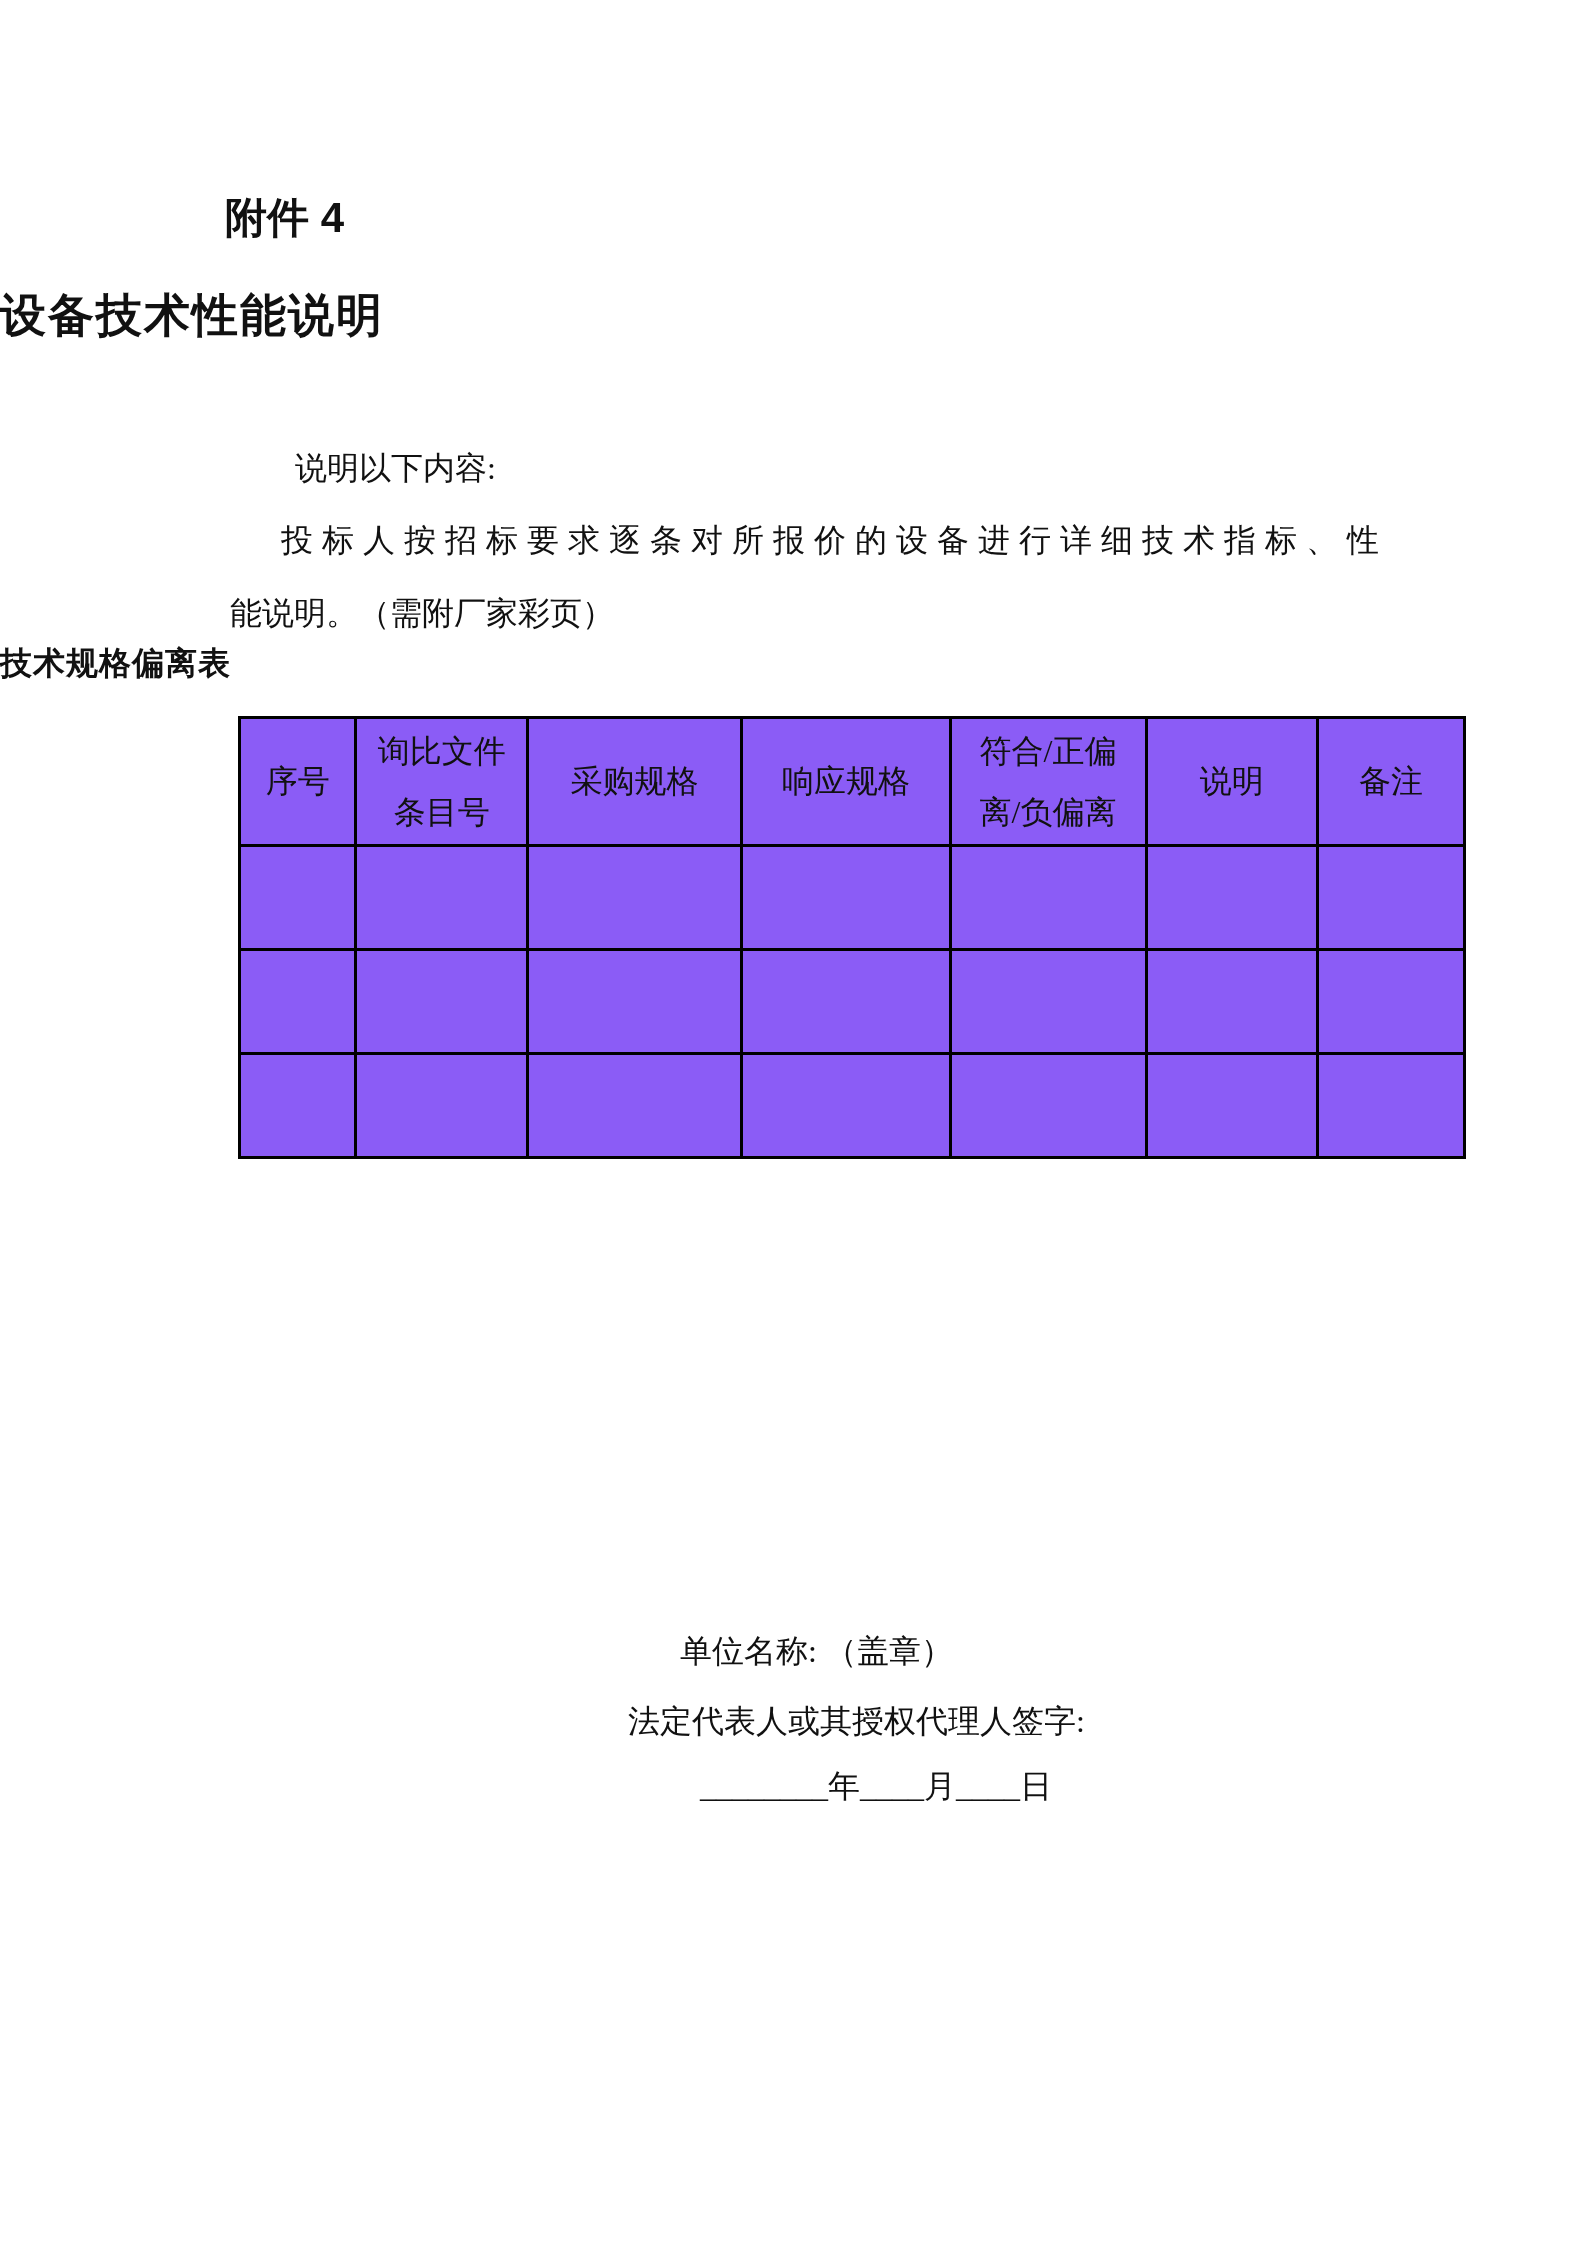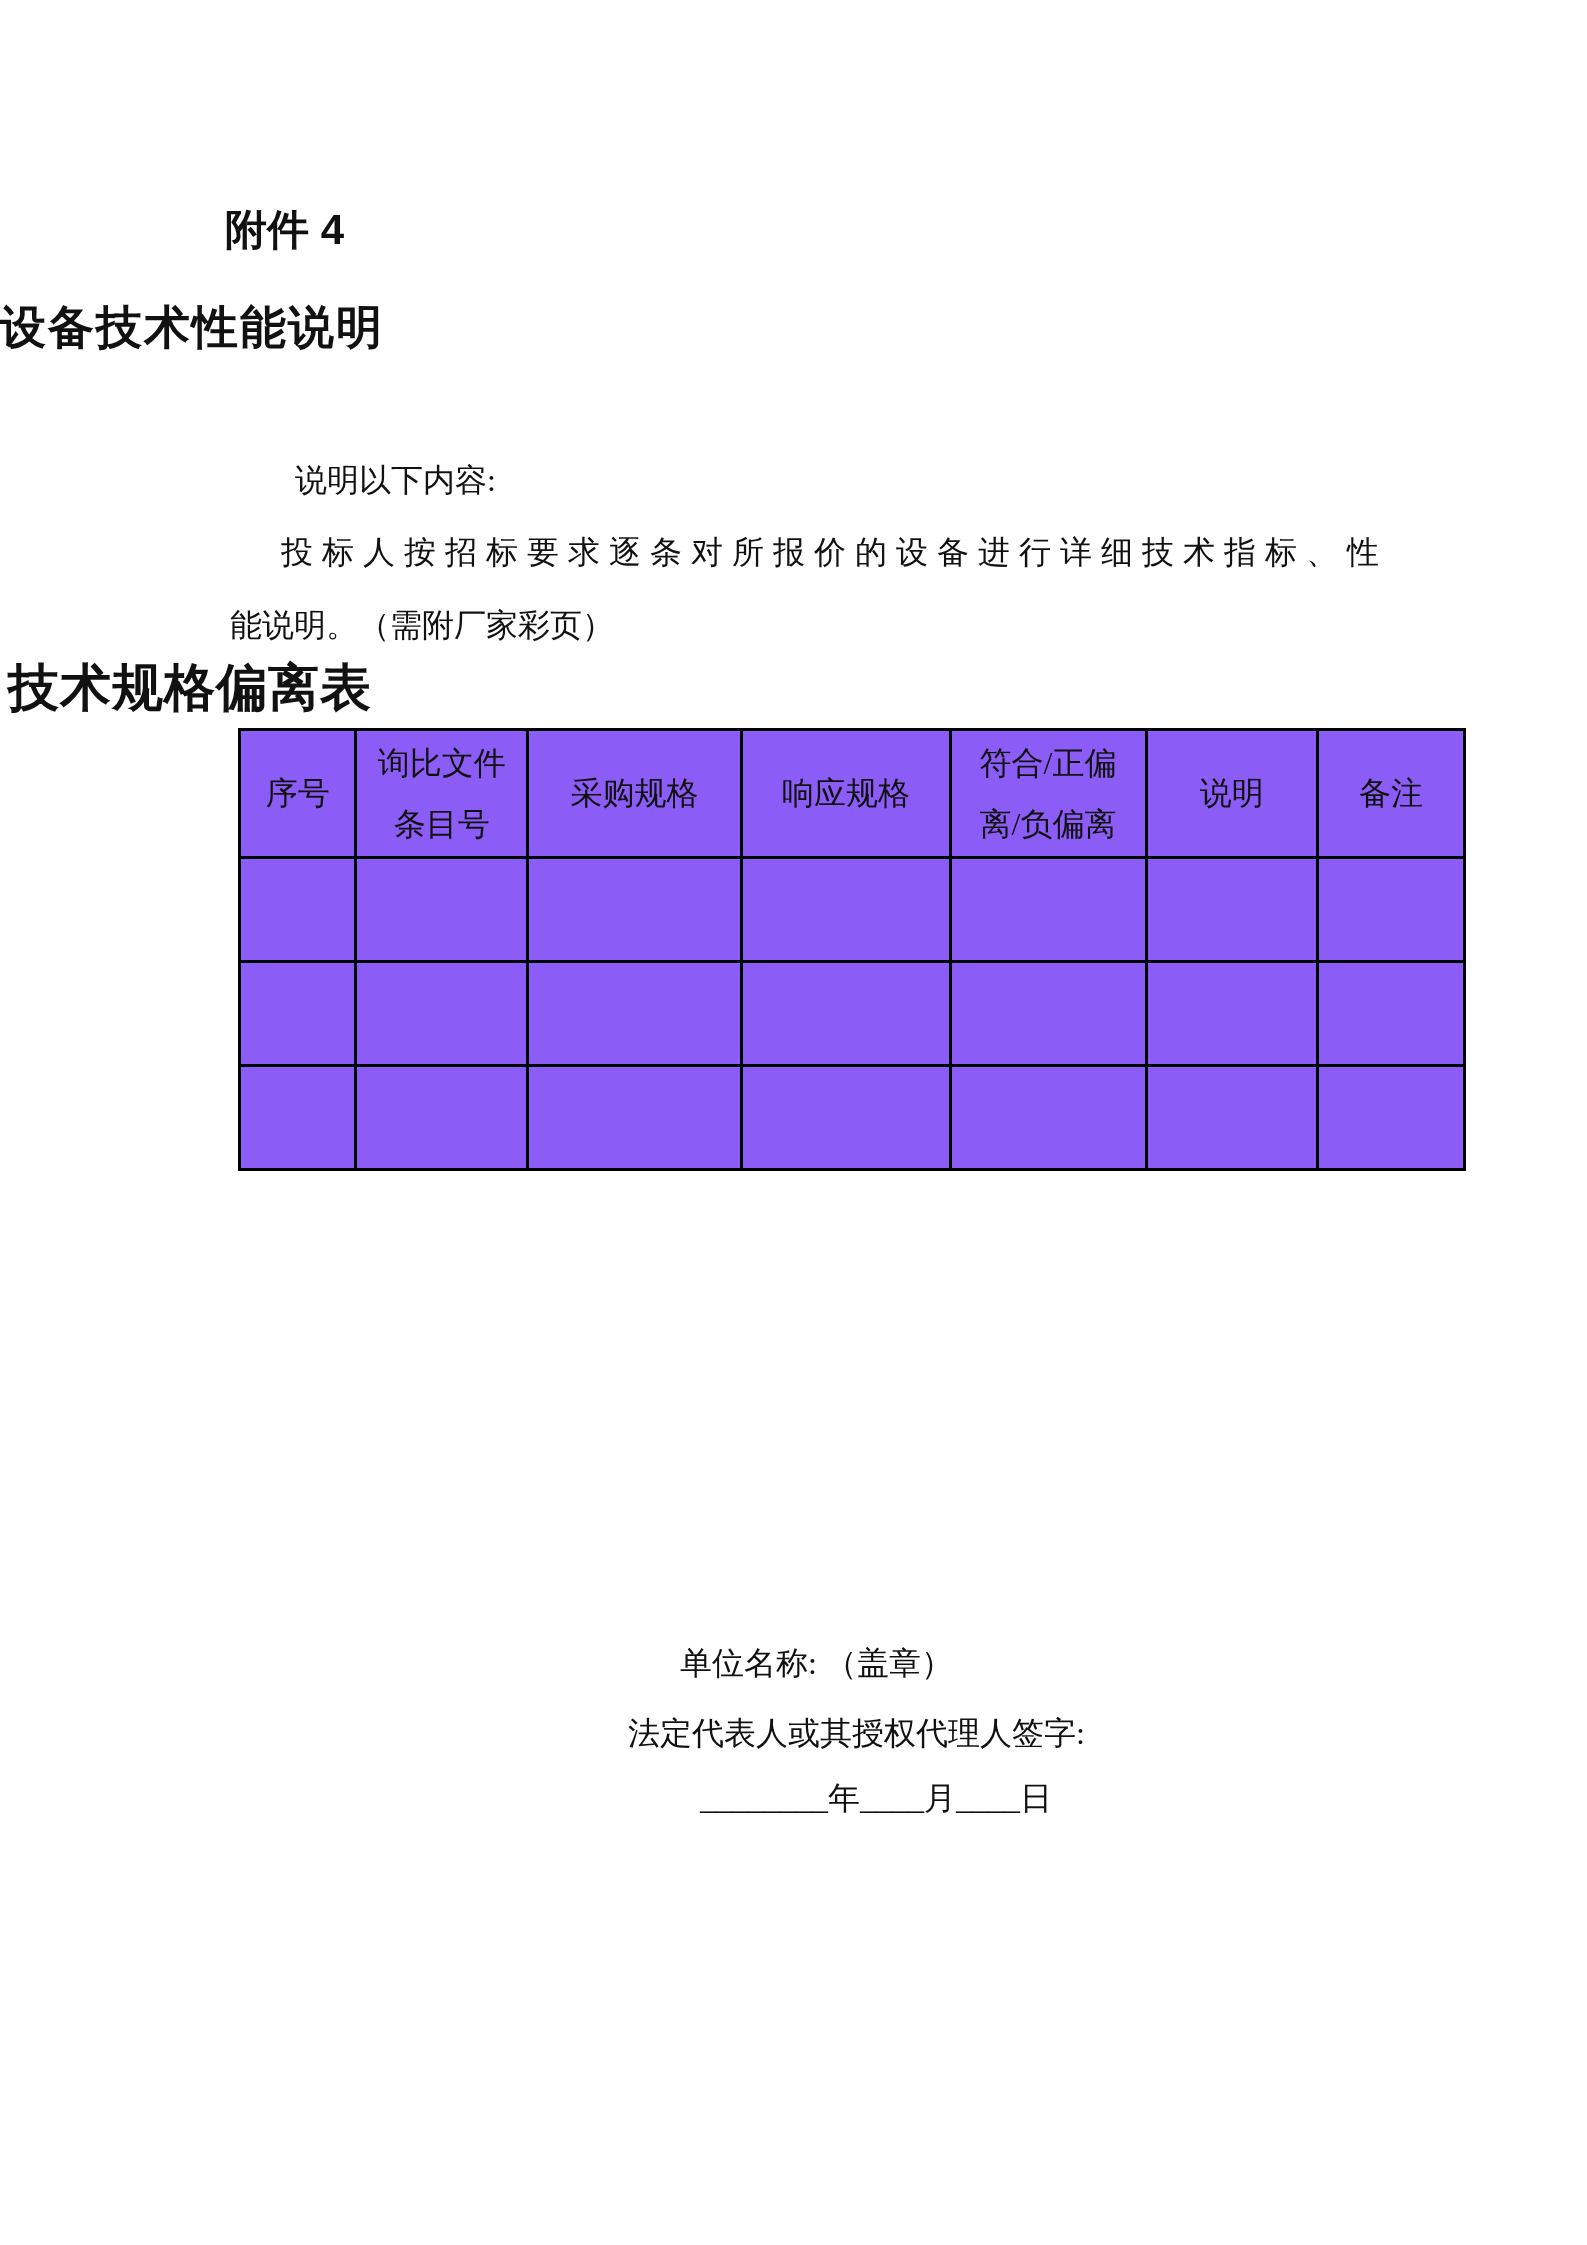--- a/index.html
+++ b/index.html
@@ -5,35 +5,35 @@
   * { margin: 0; padding: 0; box-sizing: border-box; }
   html, body { background: #ffffff; }
   .page {
     position: relative;
     width: 1587px;
     height: 1922px;
     background: #ffffff;
     color: #111111;
     font-family: "Liberation Serif", "DejaVu Serif", serif;
     overflow: hidden;
-    margin: 12px auto;
+    margin: 0 auto;
   }
   .abs { position: absolute; white-space: nowrap; }
   .sans-heading {
     font-family: "Liberation Sans", "DejaVu Sans", sans-serif;
     font-weight: bold;
   }
   .center-band { left: 0; width: 1460px; }
 
   .attachment-label { left: 225px; top: 190px; font-size: 42px; }
   .doc-title { top: 285px; font-size: 46px; letter-spacing: 2px; }
   .intro-heading { left: 295px; top: 447px; font-size: 32px; }
   .body-line-1 { left: 281px; top: 519px; font-size: 32px; letter-spacing: 9px; }
   .body-line-2 { left: 230px; top: 592px; font-size: 32px; text-align: right; }
-  .table-caption { top: 642px; font-size: 51px; font-weight: bold; letter-spacing: 1px; padding-left: 8px; }
+  .table-caption { top: 642px; font-size: 32px; font-weight: bold; letter-spacing: 1px; }
 
   table.deviation-table {
     position: absolute;
     left: 238px;
     top: 716px;
     width: 1228px;
     border-collapse: collapse;
     table-layout: fixed;
     background: #8b5cf6;
   }

